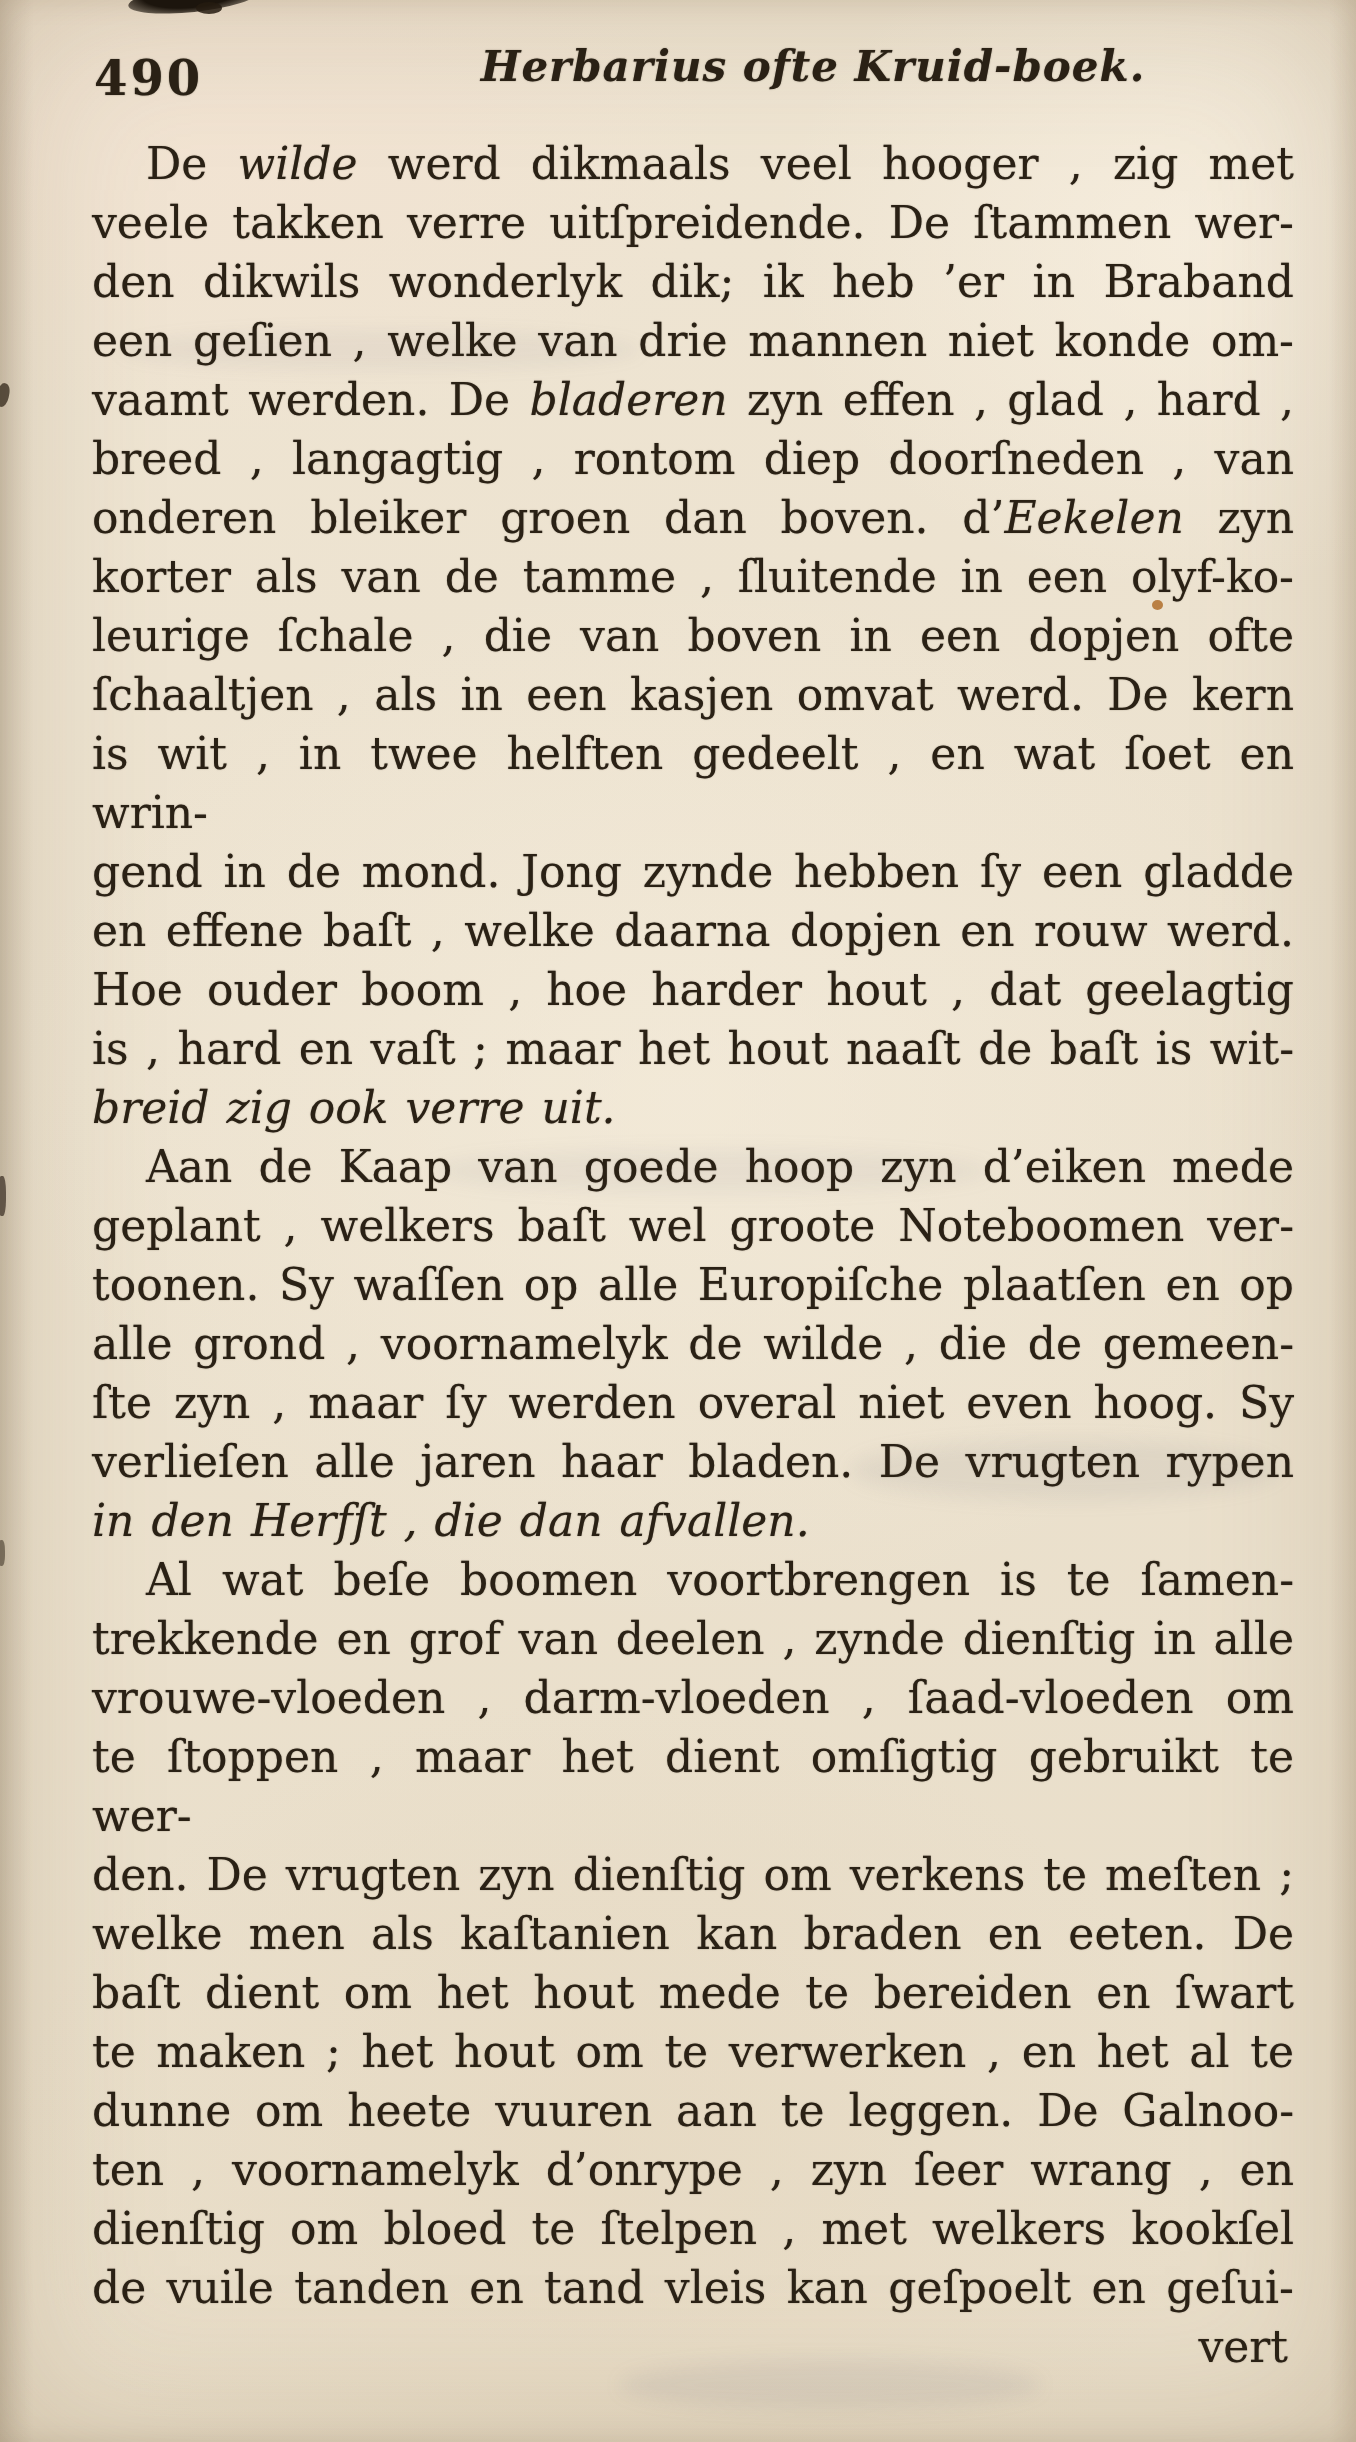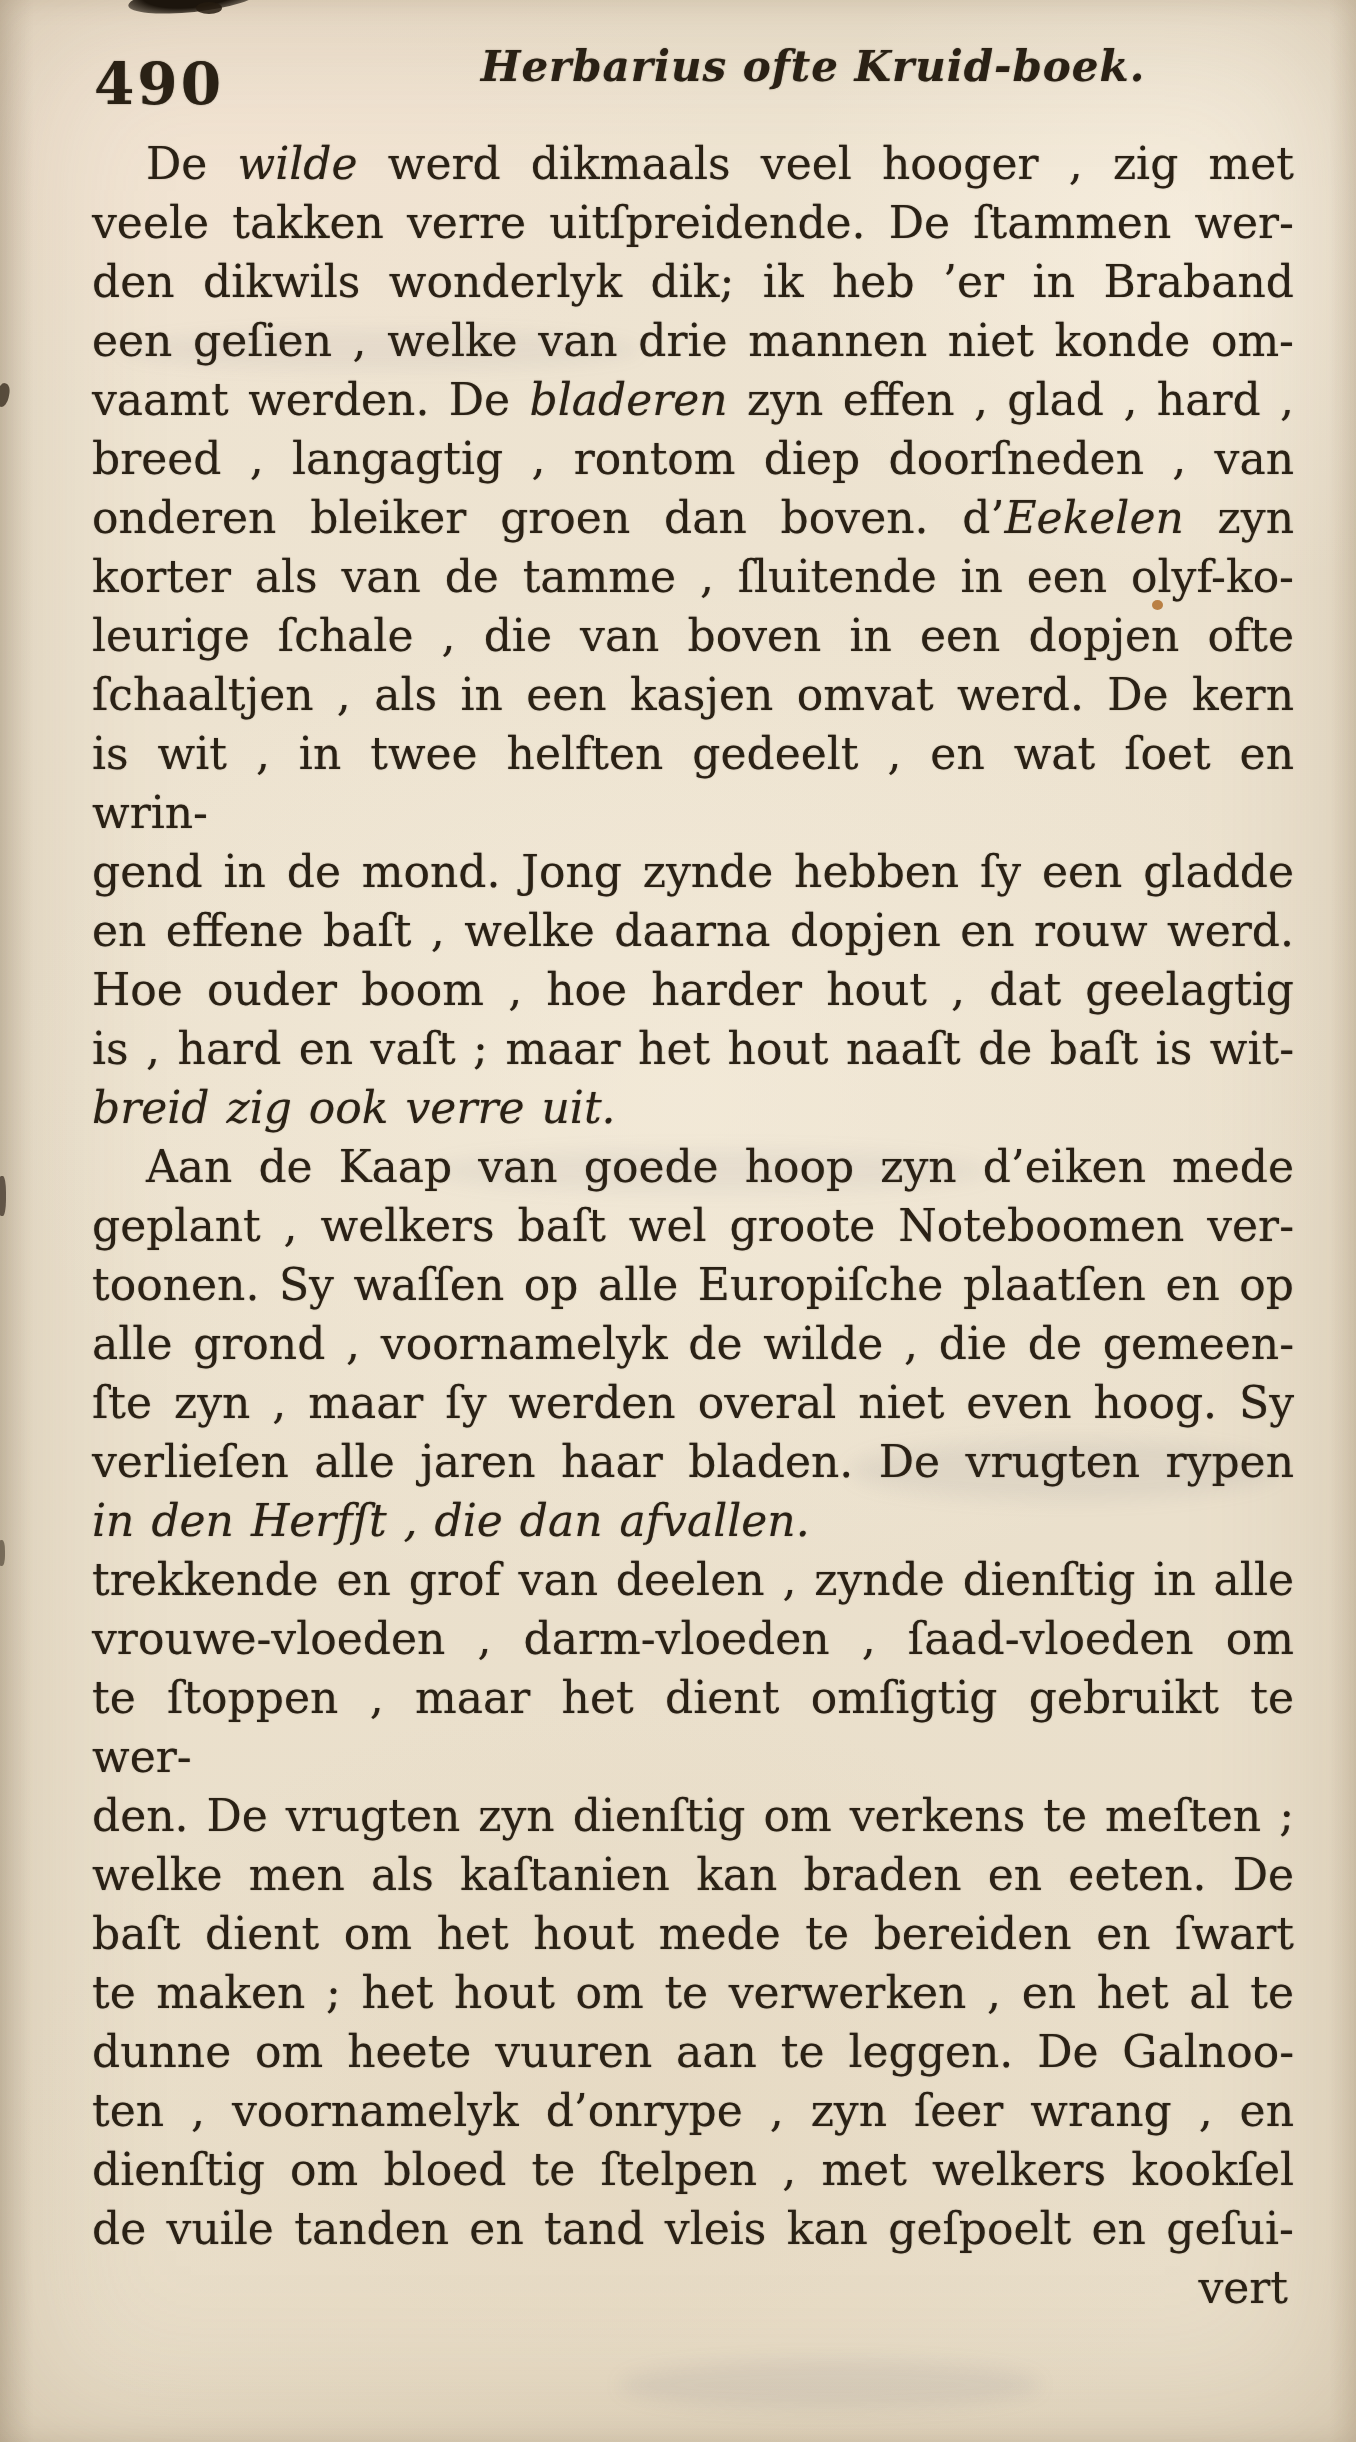--- a/index.html
+++ b/index.html
@@ -21,21 +21,21 @@
   .page::before{
     content:"";position:absolute;inset:0;pointer-events:none;
     background:linear-gradient(90deg, rgba(95,78,55,.16), rgba(95,78,55,0) 2.5%),
                linear-gradient(270deg, rgba(120,100,70,.10), rgba(120,100,70,0) 2%);
   }
   .header{
     position:absolute;left:92px;right:62px;top:42px;height:78px;
   }
   .pagenum{
     position:absolute;left:2px;top:8px;
-    font-size:58px;font-weight:bold;letter-spacing:3px;
+    font-size:48px;font-weight:bold;letter-spacing:3px;
     text-shadow:0 0 1.4px rgba(42,33,21,.6);
   }
   .running-title{
     position:absolute;left:0;right:0;top:0;text-align:center;
     transform:translateX(120px);
     font-size:42px;font-style:italic;font-weight:bold;letter-spacing:1px;
     text-shadow:0 0 1.4px rgba(42,33,21,.55);
     white-space:nowrap;
   }
   .textblock{
@@ -112,20 +112,21 @@
       <div class="line"><span>Hoe ouder boom , hoe harder hout , dat geelagtig</span></div>
       <div class="line"><span>is , hard en vaſt ; maar het hout naaſt de baſt is wit-</span></div>
       <div class="line nojust"><span>breid zig ook verre uit.</span></div>
       <div class="line indent"><span>Aan de Kaap van goede hoop zyn d’eiken mede</span></div>
       <div class="line"><span>geplant , welkers baſt wel groote Noteboomen ver-</span></div>
       <div class="line"><span>toonen. Sy waſſen op alle Europiſche plaatſen en op</span></div>
       <div class="line"><span>alle grond , voornamelyk de wilde , die de gemeen-</span></div>
       <div class="line"><span>ſte zyn , maar ſy werden overal niet even hoog. Sy</span></div>
       <div class="line"><span>verlieſen alle jaren haar bladen. De vrugten rypen</span></div>
       <div class="line nojust"><span>in den Herfſt , die dan afvallen.</span></div>
+      <div class="line indent"><span>Al wat beſe boomen voortbrengen is te ſamen-</span></div>
       <div class="line"><span>trekkende en grof van deelen , zynde dienſtig in alle</span></div>
       <div class="line"><span>vrouwe-vloeden , darm-vloeden , ſaad-vloeden om</span></div>
       <div class="line"><span>te ſtoppen , maar het dient omſigtig gebruikt te wer-</span></div>
       <div class="line"><span>den. De vrugten zyn dienſtig om verkens te meſten ;</span></div>
       <div class="line"><span>welke men als kaſtanien kan braden en eeten. De</span></div>
       <div class="line"><span>baſt dient om het hout mede te bereiden en ſwart</span></div>
       <div class="line"><span>te maken ; het hout om te verwerken , en het al te</span></div>
       <div class="line"><span>dunne om heete vuuren aan te leggen. De Galnoo-</span></div>
       <div class="line"><span>ten , voornamelyk d’onrype , zyn ſeer wrang , en</span></div>
       <div class="line"><span>dienſtig om bloed te ſtelpen , met welkers kookſel</span></div>

